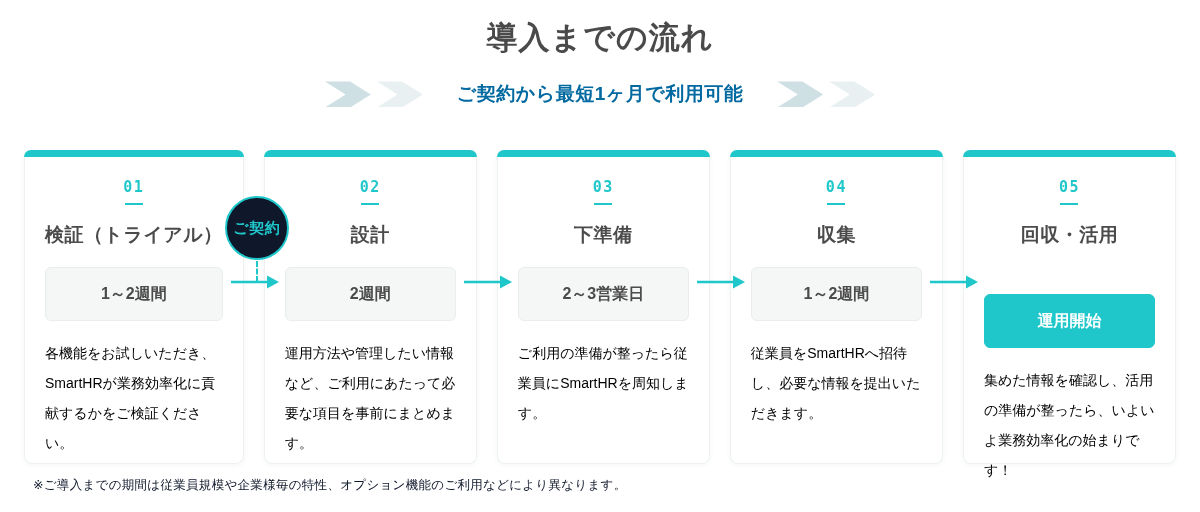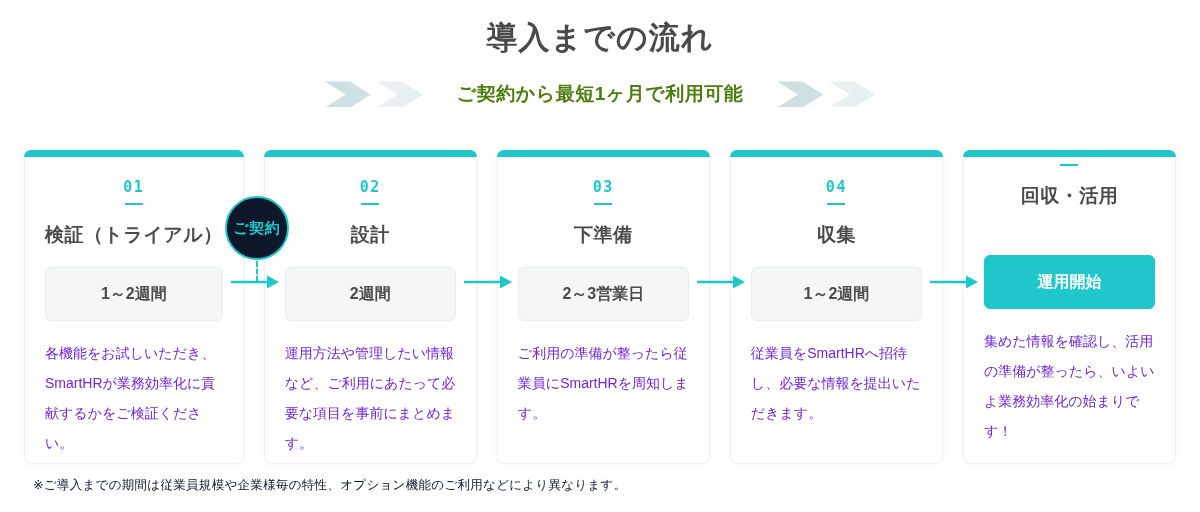--- a/index.html
+++ b/index.html
@@ -33,21 +33,21 @@
     width: 46px;
     height: 26px;
     clip-path: polygon(0% 0%, 55% 0%, 100% 50%, 55% 100%, 0% 100%, 45% 50%);
   }
   .chevron.dark  { background: #cfe0e5; }
   .chevron.light { background: #e9f0f2; margin-left: 6px; }
   .chevron-group { display: flex; align-items: center; }
   .subtitle-text {
     font-size: 19px;
     font-weight: bold;
-    color: #4d7c0f;
+    color: #0369a1;
     margin: 0 34px;
     letter-spacing: 0.5px;
   }
   
   .cards {
     display: flex;
     gap: 20px;
     padding: 0 24px;
     margin-top: 42px;
     height: 314px;
@@ -107,21 +107,21 @@
     background: #1fc7ca;
     border-color: #1fc7ca;
     color: #ffffff;
     margin-top: 46px;
   }
   .card-desc {
     margin-top: 17px;
     text-align: left;
     font-size: 14px;
     line-height: 30px;
-    color: #6d28d9;
+    color: #000000;
   }
   .card-note {
     margin-top: 3px;
     text-align: left;
     font-size: 13px;
     line-height: 22px;
     color: #8f9797;
   }
   
   .flow-arrow {
@@ -246,20 +246,21 @@
       </div>
     </div>
 
     <div class="card">
       <svg class="flow-arrow" viewBox="0 0 48 16">
         <line x1="0" y1="8" x2="38" y2="8" stroke="#1fc7ca" stroke-width="2.6"></line>
         <polygon points="36,1.5 48,8 36,14.5" fill="#1fc7ca"></polygon>
       </svg>
       <div class="card-top-bar"></div>
       <div class="card-body">
+        <div class="step-number">05</div>
         <div class="step-underline"></div>
         <div class="step-title">回収・活用</div>
         <div class="duration-box filled">運用開始</div>
         <div class="card-desc">集めた情報を確認し、活用の準備が整ったら、いよいよ業務効率化の始まりです！</div>
       </div>
     </div>
 
   </div>
 
   <div class="footnote">※ご導入までの期間は従業員規模や企業様毎の特性、オプション機能のご利用などにより異なります。</div>

